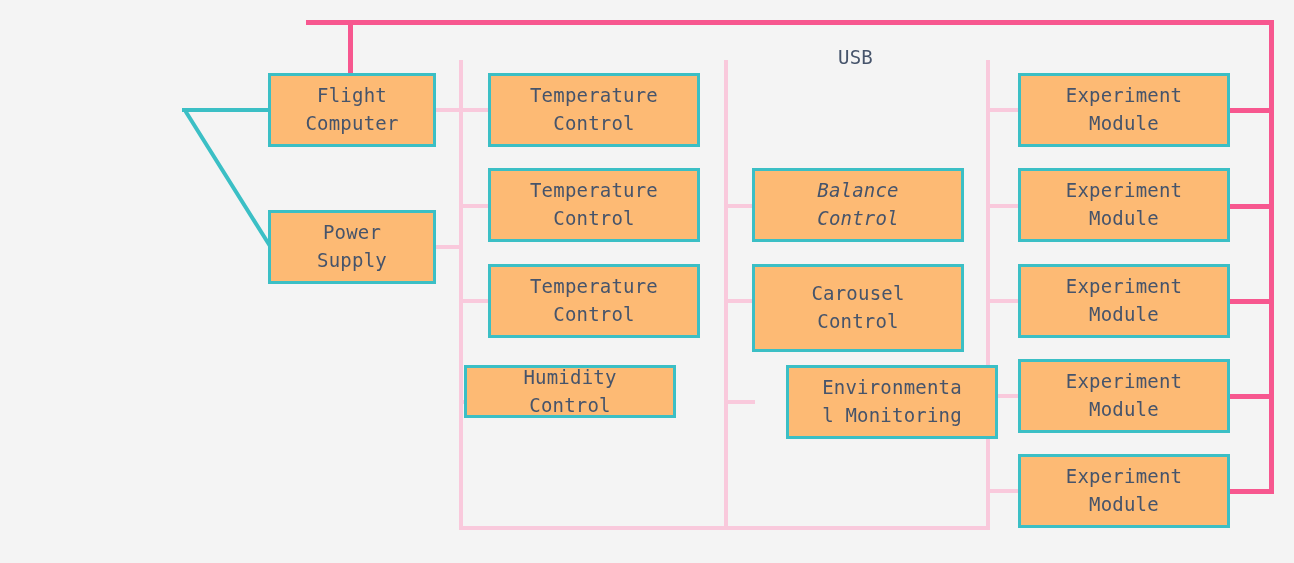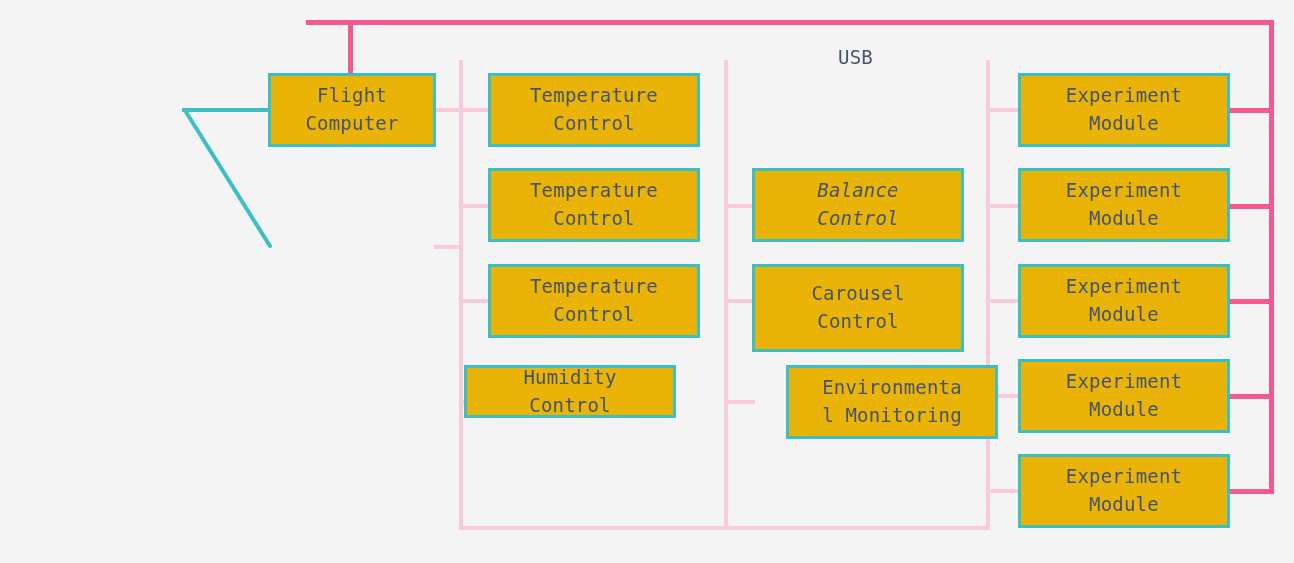--- a/index.html
+++ b/index.html
@@ -14,21 +14,21 @@
     height: 563px;
     background: #f4f4f4;
     overflow: hidden;
     font-family: "DejaVu Sans Mono", "Liberation Mono", monospace;
   }
   
   .node {
     position: absolute;
     box-sizing: border-box;
     border: 3px solid #3bbfc5;
-    background: #eab308;
+    background: #fdba74;
     color: #46546b;
     display: flex;
     align-items: center;
     justify-content: center;
     text-align: center;
     font-size: 19px;
     line-height: 1.45;
     letter-spacing: 0.2px;
     white-space: pre-line;
     z-index: 5;
@@ -117,20 +117,22 @@
   <div class="wire bus h" style="left:986px; top:489px; width:34px;"></div>
 
   <div class="wire link h" style="left:182px; top:108px; width:90px; height:4px;"></div>
   <svg id="diag-link" width="1294" height="563">
     <line x1="186" y1="112" x2="270" y2="246" stroke="#3bbfc5" stroke-width="4" stroke-linecap="round"></line>
   </svg>
 
 
   <div class="node" style="left:268px; top:73px; width:168px; height:74px;">Flight
 Computer</div>
+  <div class="node" style="left:268px; top:210px; width:168px; height:74px;">Power
+Supply</div>
 
   <div class="node" style="left:488px; top:73px; width:212px; height:74px;">Temperature
 Control</div>
   <div class="node" style="left:488px; top:168px; width:212px; height:74px;">Temperature
 Control</div>
   <div class="node" style="left:488px; top:264px; width:212px; height:74px;">Temperature
 Control</div>
   <div class="node" style="left:464px; top:365px; width:212px; height:53px;">Humidity
 Control</div>
 

